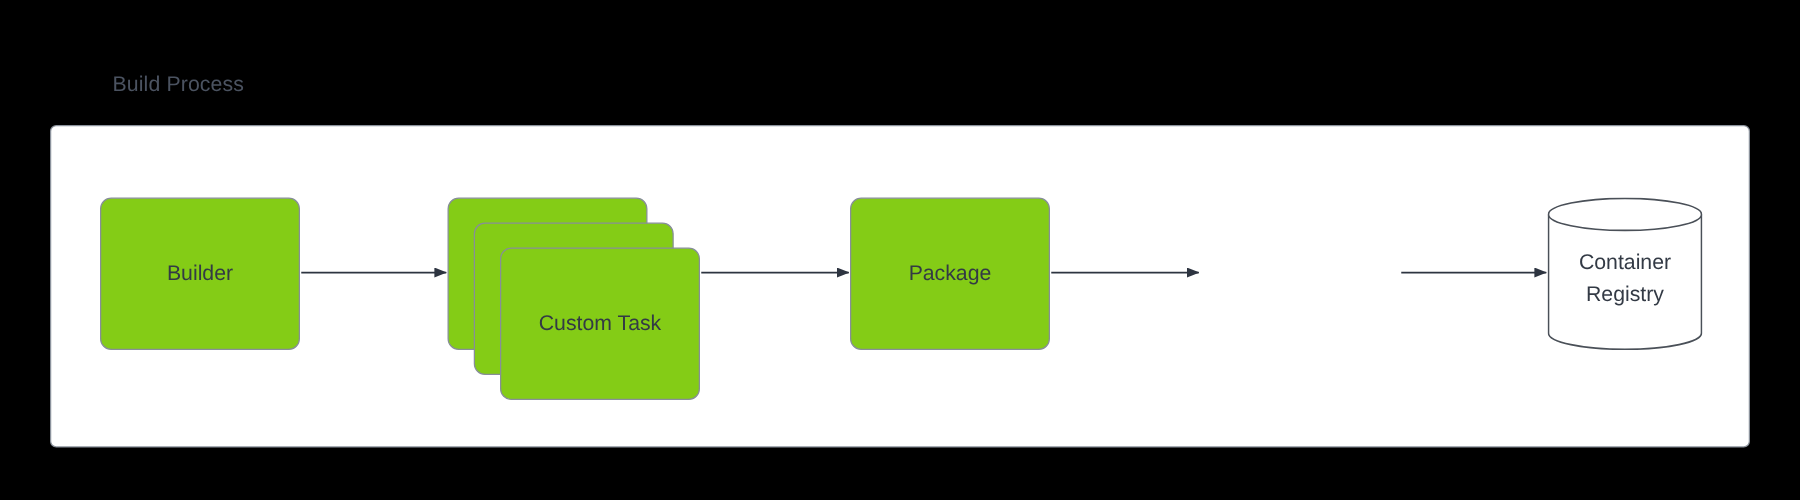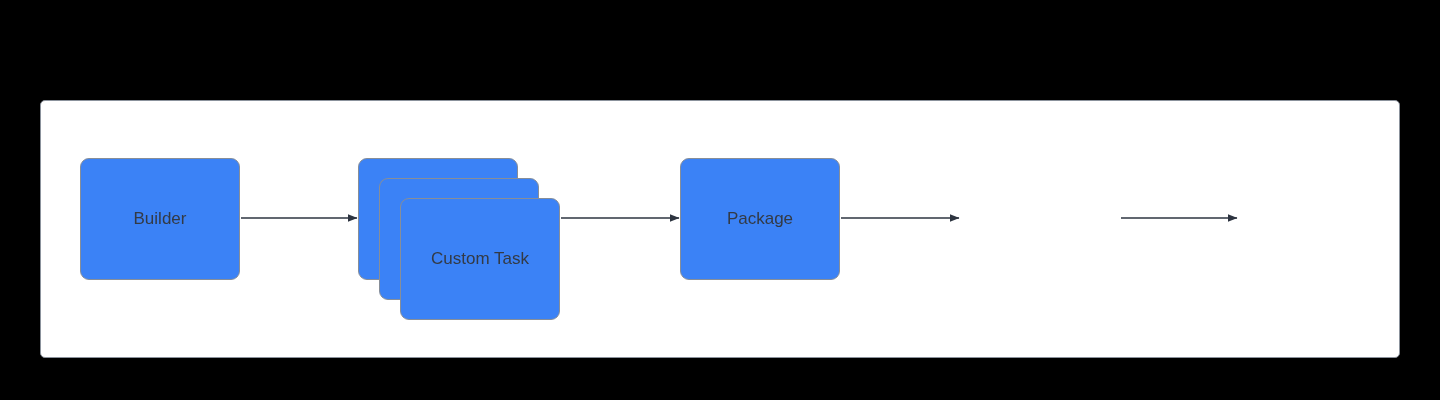--- a/index.html
+++ b/index.html
@@ -46,21 +46,21 @@
     height: 258px;
     background: #ffffff;
     border: 1.3px solid #8b929c;
     border-radius: 5px;
     box-sizing: border-box;
   }
 
   
   .node {
     position: absolute;
-    background: #3b82f6;
+    background: #84cc16;
     border: 1.3px solid #878e98;
     border-radius: 9px;
     box-sizing: border-box;
     display: flex;
     align-items: center;
     justify-content: center;
     text-align: center;
   }
   .node-label {
     font-size: 17px;
@@ -121,20 +121,21 @@
     width: 1440px;
     height: 400px;
     pointer-events: none;
   }
 </style>
 </head>
 <body>
 
 <div id="canvas">
 
+  <div class="group-title">Build Process</div>
 
   <div class="panel"></div>
 
   <svg class="edges" width="1440" height="400" viewBox="0 0 1440 400">
     <defs>
       <marker id="arrowhead" markerWidth="10" markerHeight="8" refX="9.5" refY="4" orient="auto" markerUnits="userSpaceOnUse">
         <path d="M 0 0 L 10 4 L 0 8 z" fill="#2d3440"></path>
       </marker>
     </defs>
     <line x1="241" y1="218" x2="357" y2="218" stroke="#2d3440" stroke-width="1.4" marker-end="url(#arrowhead)"></line>
@@ -157,14 +158,22 @@
     <div class="node stack-card-front">
       <span class="node-label">Custom Task</span>
     </div>
   </div>
 
   <div class="node" style="left:680px; top:158px; width:160px; height:122px;">
     <span class="node-label">Package</span>
   </div>
 
 
+  <div class="cylinder">
+    <svg width="124" height="122" viewBox="0 0 124 122">
+      <path d="M 0.8 13.5 L 0.8 108.5 A 61.2 13 0 0 0 123.2 108.5 L 123.2 13.5" fill="#ffffff" stroke="#4a5058" stroke-width="1.3"></path>
+      <ellipse cx="62" cy="13.5" rx="61.2" ry="12.8" fill="#ffffff" stroke="#4a5058" stroke-width="1.3"></ellipse>
+    </svg>
+    <div class="cylinder-label">Container
+Registry</div>
+  </div>
 
 </div>
 
 </body></html>

